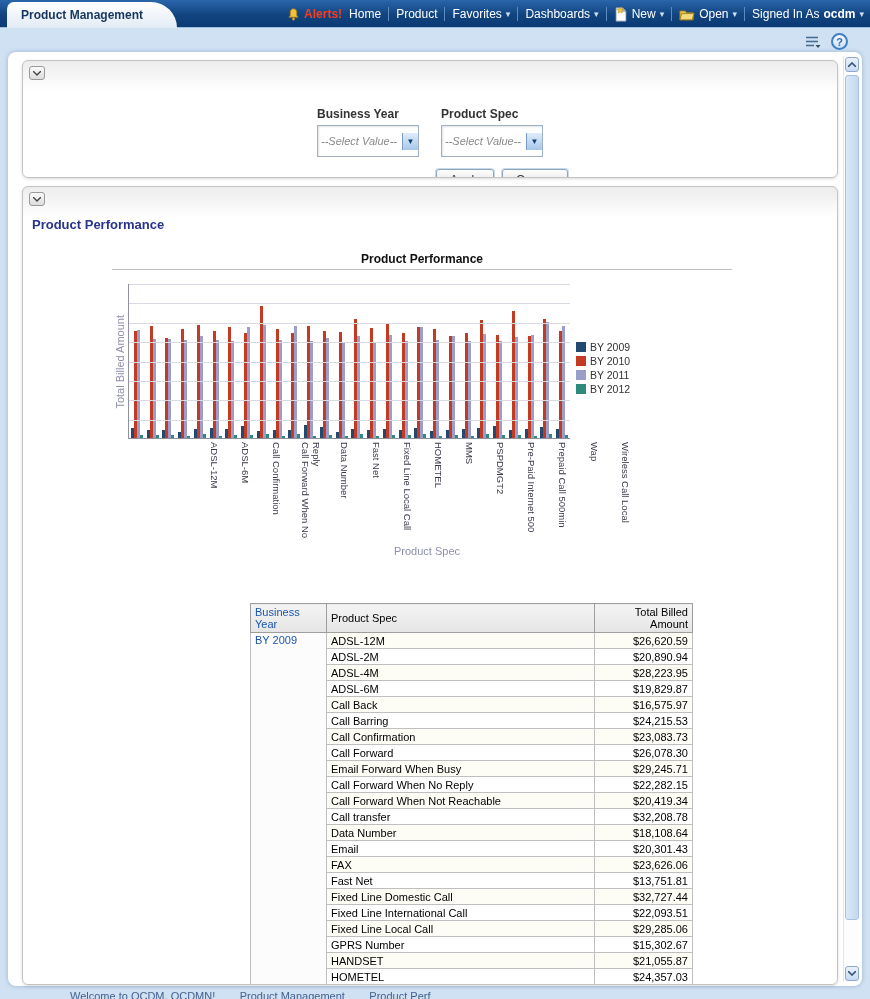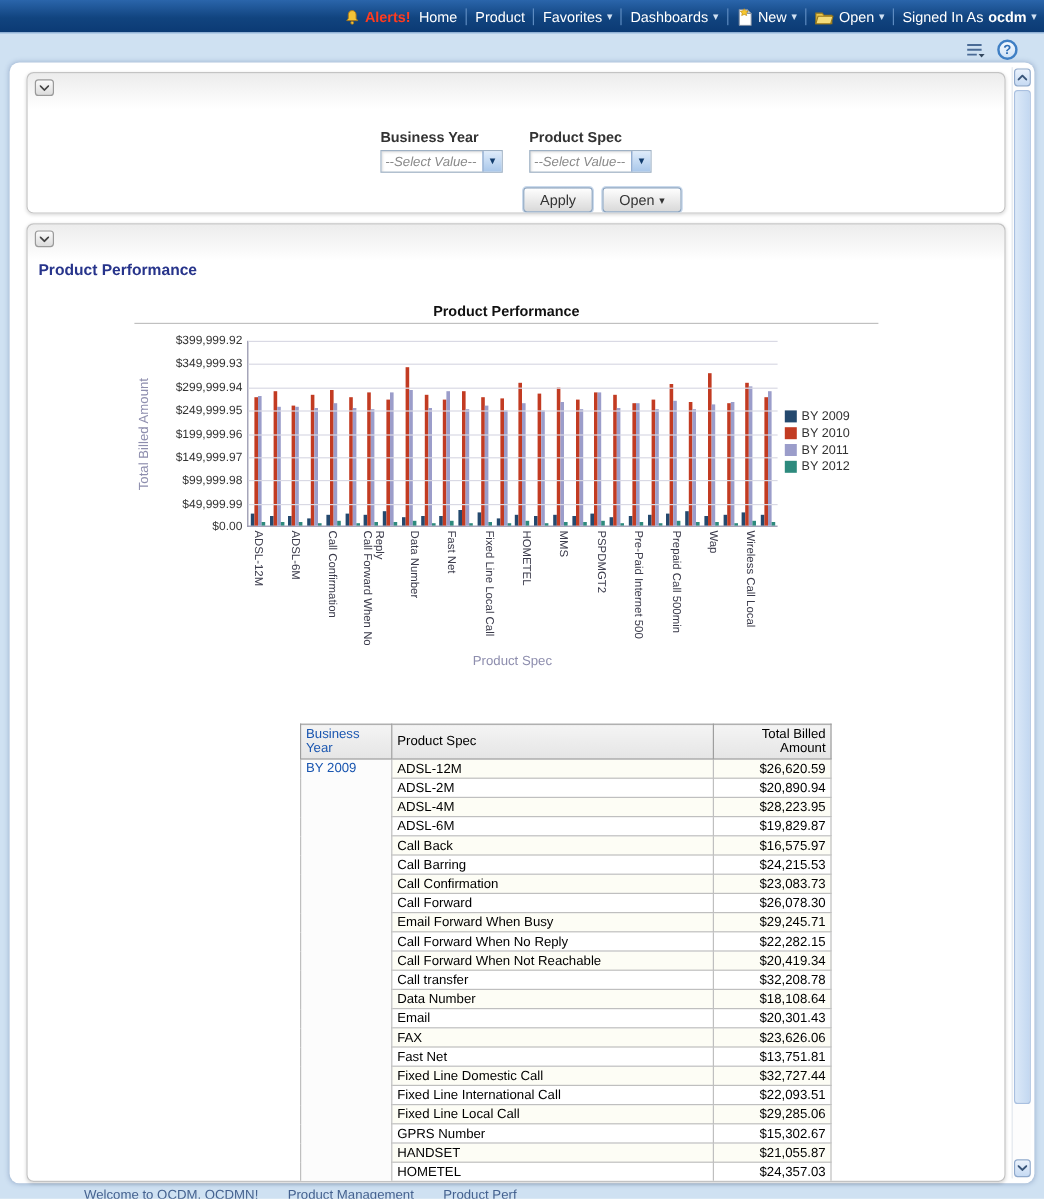--- a/index.html
+++ b/index.html
@@ -44,21 +44,21 @@
            background:linear-gradient(#ececec,#ffffff 30px); box-shadow:0 1px 3px rgba(0,0,0,.15); overflow:hidden; }
   .panel-filters { top:8px;  height:118px; }
   .panel-report  { top:134px; height:799px; }
   .collapse-btn { position:absolute; top:5px; left:6px; width:16px; height:14px; border:1px solid #9a9a9a; border-radius:3px;
                   background:linear-gradient(#fbfbfb,#dcdcdc); display:flex; align-items:center; justify-content:center; cursor:pointer; }
 
   
   .filter-row { margin-top:46px; display:flex; justify-content:center; gap:22px; }
   .filter-group { display:flex; flex-direction:column; gap:4px; }
   .filter-label { font-size:12px; font-weight:bold; color:#333333; }
-  .select-box { width:102px; height:19px; border:1px solid #9fb1c4; background:#ffffff; display:flex; align-items:center; cursor:pointer;
+  .select-box { width:102px; height:32px; border:1px solid #9fb1c4; background:#ffffff; display:flex; align-items:center; cursor:pointer;
                 box-shadow:inset 1px 1px 2px rgba(0,0,0,.12); }
   .select-text { flex:1; font-size:11px; font-style:italic; color:#8a8a8a; padding:0 3px; white-space:nowrap; overflow:hidden; }
   .select-arrow { width:16px; height:17px; border-left:1px solid #7a9cc9; background:linear-gradient(#dfecfb,#a9c7ea);
                   display:flex; align-items:center; justify-content:center; font-size:8px; color:#123c6d; }
   .button-row { margin-top:12px; display:flex; justify-content:center; gap:8px; transform:translateX(72px); }
   .btn { height:21px; padding:0 13px; font-size:12px; color:#333; border:1px solid #8ba4c0; border-radius:3px;
          background:linear-gradient(#fefefe,#d9d9d9); box-shadow:0 0 0 1px #c9d9ec; cursor:pointer; display:flex; align-items:center; gap:4px; }
   .btn .caret { font-size:9px; color:#333; }
 
   
@@ -98,20 +98,23 @@
   .data-table td.cell-spec { width:268px; }
   .data-table td.cell-amount { width:98px; text-align:right; }
 
   
   .statusbar { position:absolute; left:70px; top:990px; font-size:11px; color:#44618f; white-space:pre; }
 </style>
 </head>
 <body>
 
 <div class="topbar">
+  <div class="tab">
+    <span>Product Management</span>
+  </div>
   <div class="menu">
     <div class="item">
       <svg width="13" height="13" viewBox="0 0 16 16">
           <path d="M8 1c-2.3 0-4 1.8-4 4.2V9l-1.6 2.3h11.2L12 9V5.2C12 2.8 10.3 1 8 1z" fill="#f3c337" stroke="#a8791c" stroke-width="1"></path>
           <circle cx="8" cy="13.6" r="1.5" fill="#f3c337" stroke="#a8791c" stroke-width=".8"></circle>
         </svg>
       <span class="alerts-text">Alerts!</span>
     </div>
     <div class="item">
         <span>Home</span>
@@ -213,31 +216,20 @@
           <path d="M0 0l4 4 4-4" fill="none" stroke="#444" stroke-width="1.4"></path>
         </svg>
     </div>
     <div class="section-title">Product Performance</div>
 
     <div class="chart">
       <div class="chart-title">Product Performance</div>
       <div class="chart-body">
         <div class="y-title">
             <span id="y-title-text">Total Billed Amount</span>
-          </div>
-        <div class="y-labels" id="y-labels">
-            <div style="top: -5px;">$399,999.92</div>
-            <div style="top: 14.375px;">$349,999.93</div>
-            <div style="top: 33.75px;">$299,999.94</div>
-            <div style="top: 53.125px;">$249,999.95</div>
-            <div style="top: 72.5px;">$199,999.96</div>
-            <div style="top: 91.875px;">$149,999.97</div>
-            <div style="top: 111.25px;">$99,999.98</div>
-            <div style="top: 130.625px;">$49,999.99</div>
-            <div style="top: 150px;">$0.00</div>
           </div>
         <div class="plot" id="plot">
           <div class="bar-groups" id="bar-groups">
               <div class="bar-group">
                 <div class="bar" style="height: 10px; background: rgb(36, 73, 110);"></div>
                 <div class="bar" style="height: 107px; background: rgb(194, 59, 34);"></div>
                 <div class="bar" style="height: 108px; background: rgb(155, 157, 202);"></div>
                 <div class="bar" style="height: 3px; background: rgb(45, 138, 125);"></div>
               </div>
               <div class="bar-group">

